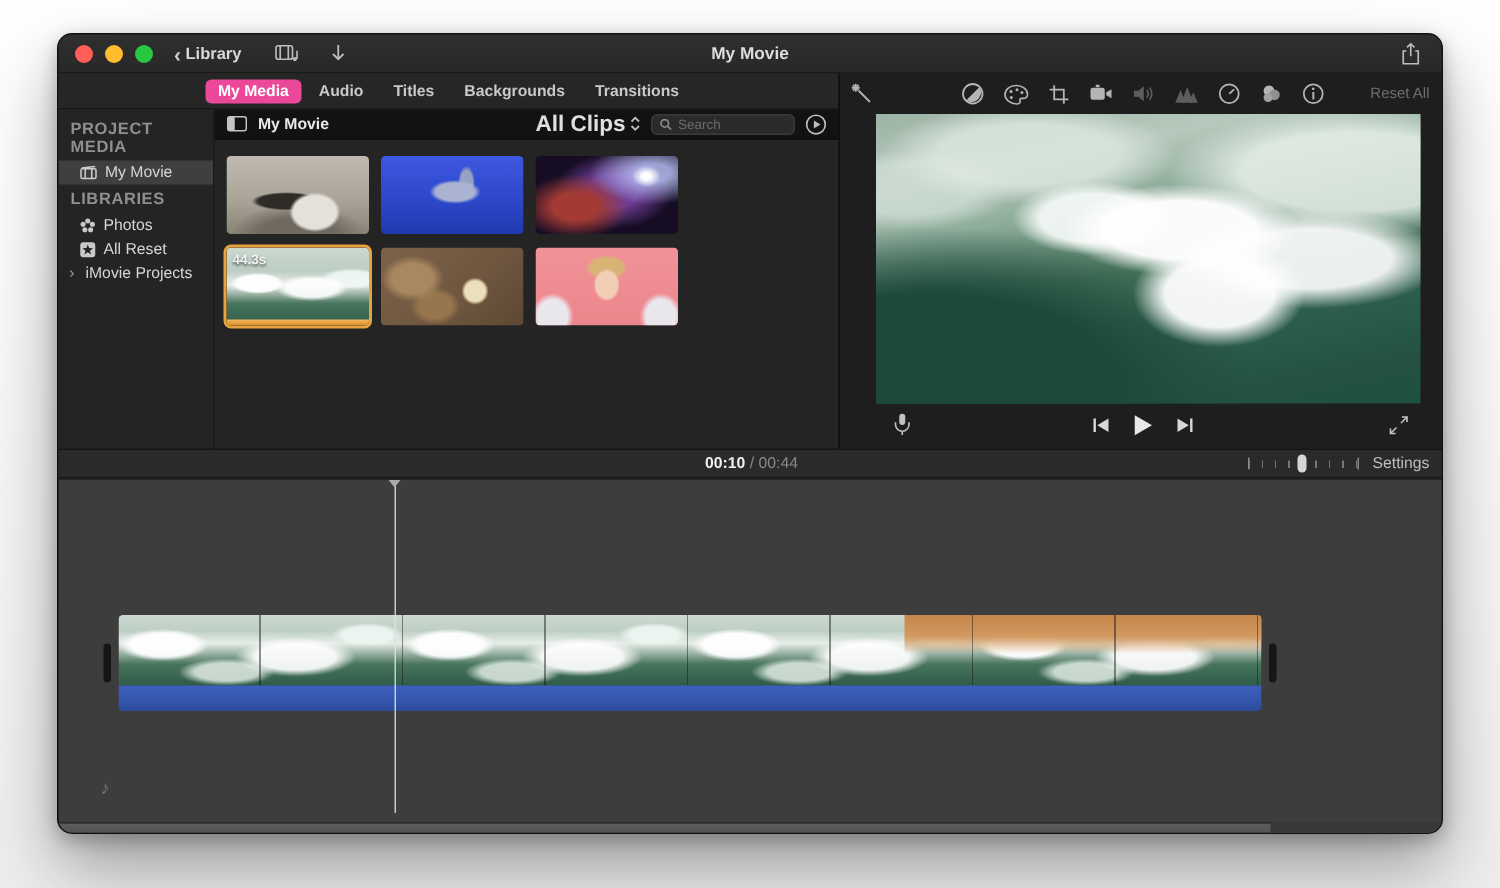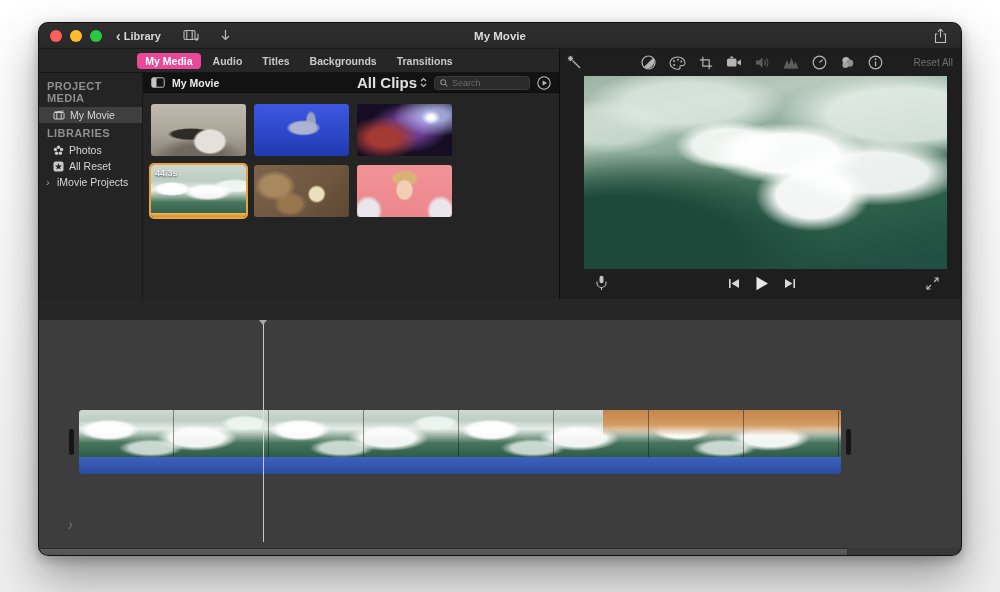--- a/index.html
+++ b/index.html
@@ -418,20 +418,33 @@
             <line x1="8" y1="5" x2="12" y2="1"></line>
               <polyline points="8.6,1 12,1 12,4.4"></polyline>
             <line x1="5" y1="8" x2="1" y2="12"></line>
               <polyline points="1,8.6 1,12 4.4,12"></polyline>
           </svg>
         </span>
       </div>
     </div>
   </div>
 
+  <div class="tl-toolbar">
+    <div class="timecode">
+      <span class="cur">00:10</span>
+      <span class="sep">/</span>
+      <span class="dur2">00:44</span>
+    </div>
+    <div class="tl-right">
+      <div class="zoom-slider">
+        <div class="zoom-thumb"></div>
+      </div>
+      <span class="settings-label">Settings</span>
+    </div>
+  </div>
 
   <div class="timeline">
     <div class="trim-handle trim-left"></div>
     <div class="timeline-clip">
       <div class="filmstrip">
         <div class="sand-overlay"></div>
         <div class="frame-seps"></div>
       </div>
       <div class="audio-bar"></div>
     </div>

